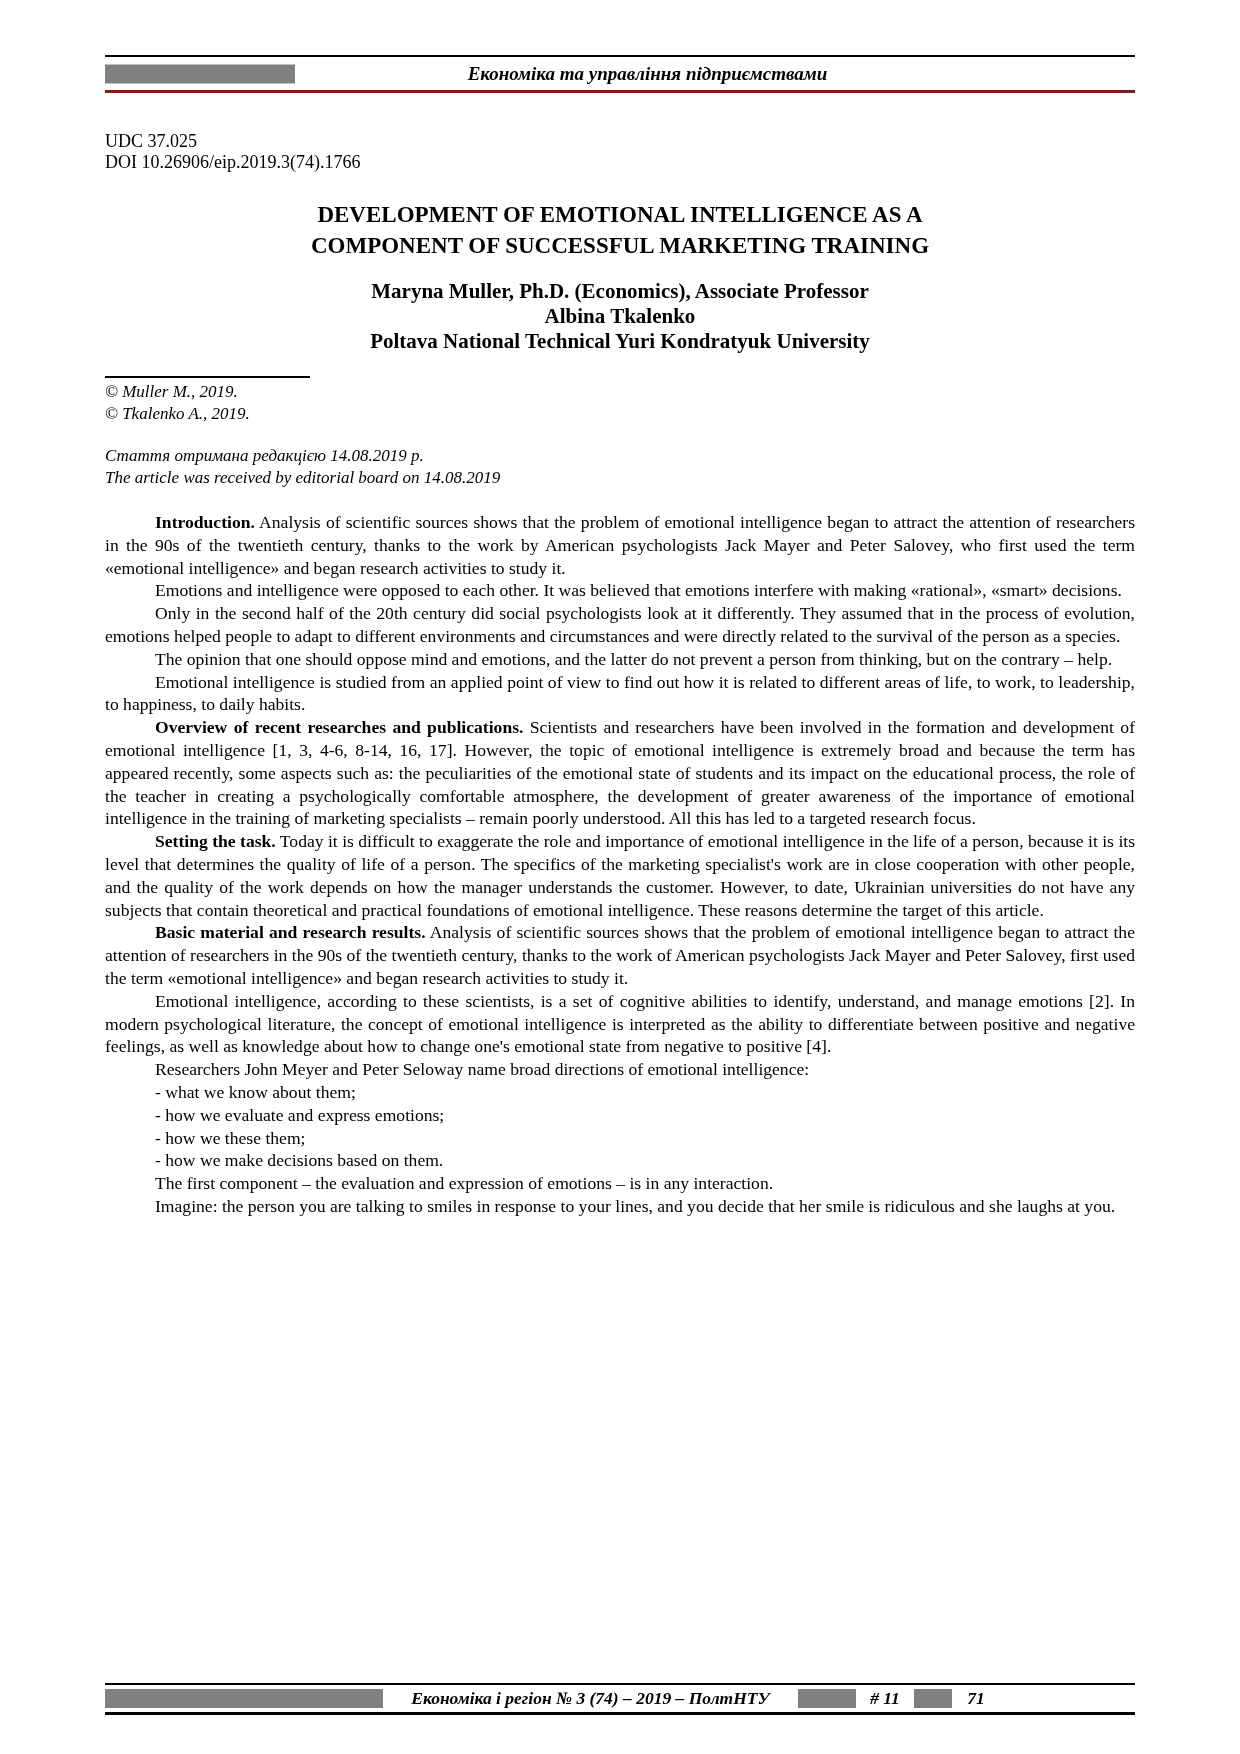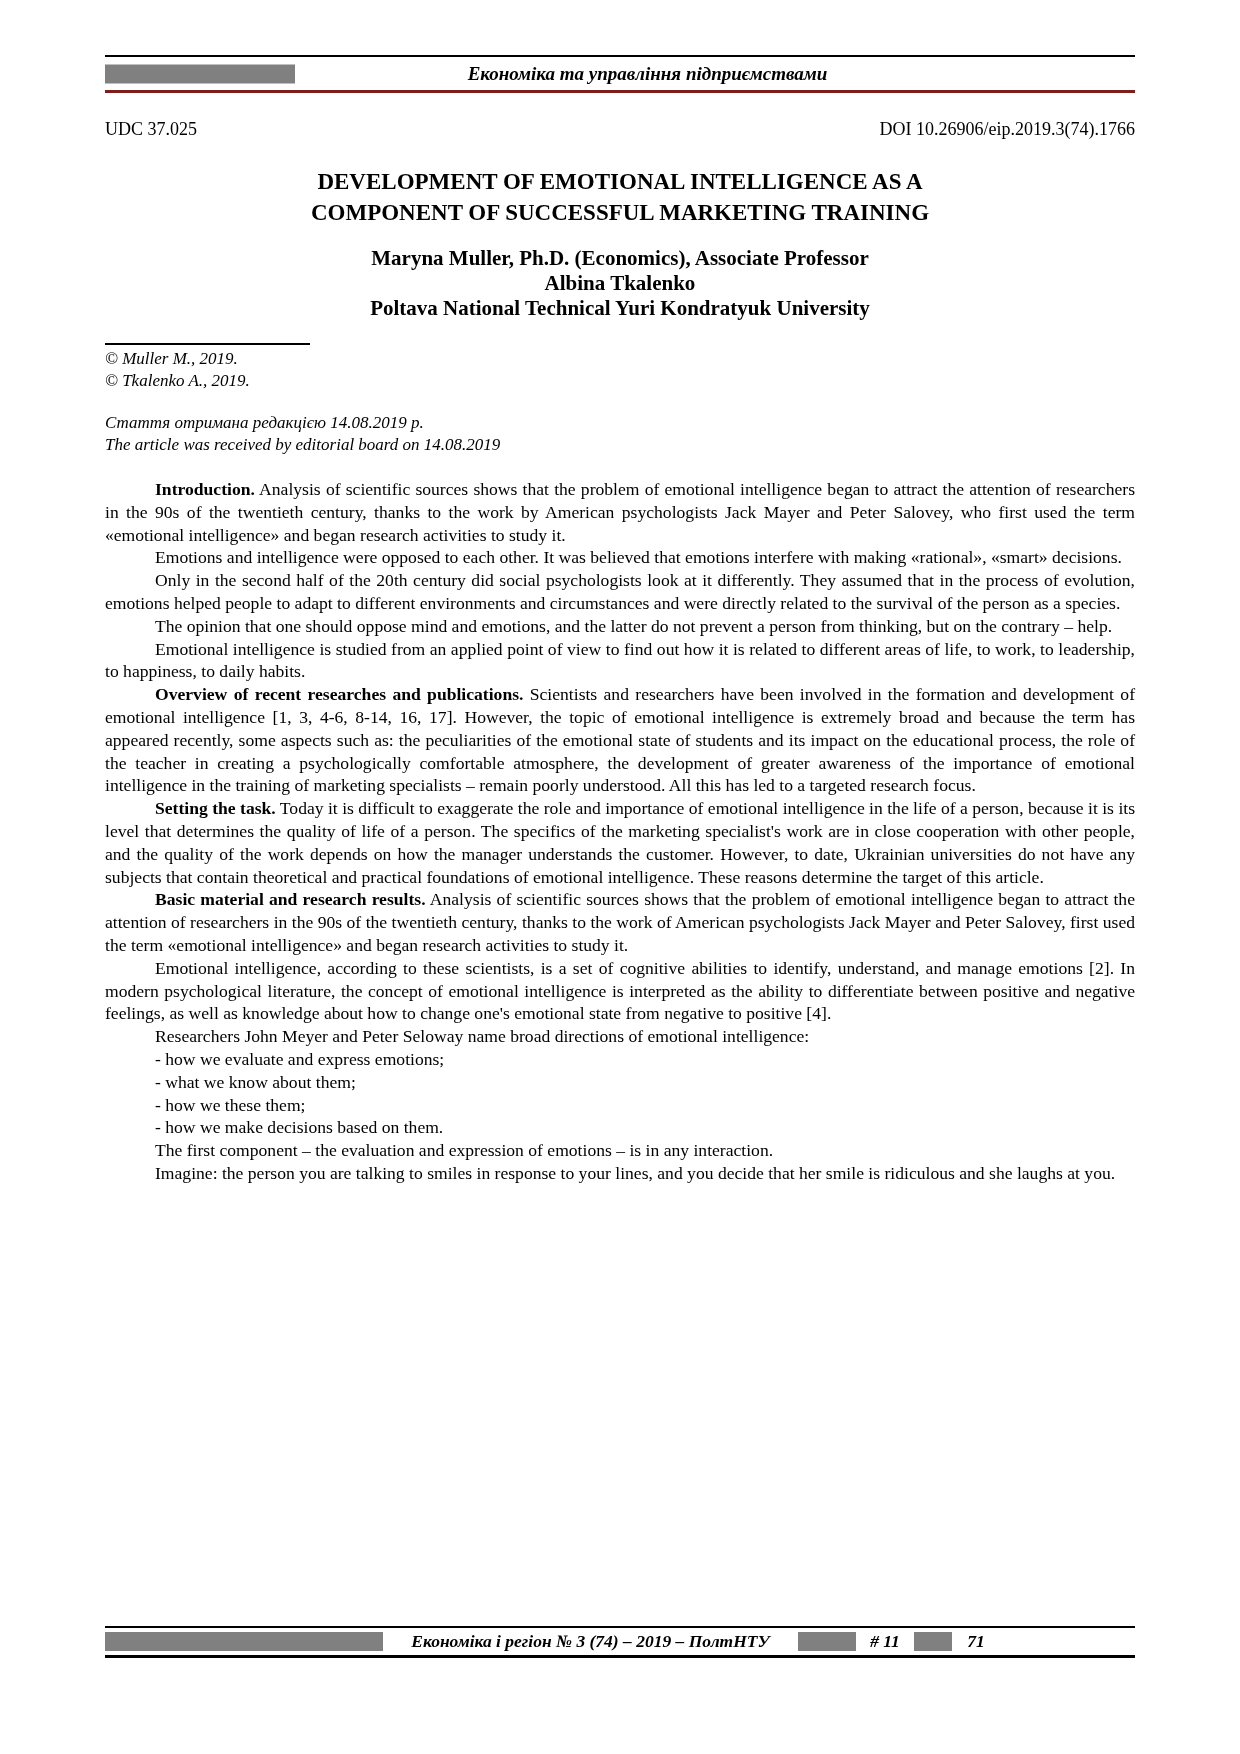--- a/index.html
+++ b/index.html
@@ -32,23 +32,24 @@
     background:#808080;
   }
   .header-title {
     font-weight:bold; font-style:italic;
     font-size:19px;
     margin-left:55px;
   }
 
   
   .meta-row {
-    margin-top:26px;
+    margin-top:38px;
     display:flex; justify-content:space-between;
     font-size:18px;
+    flex-direction:column;
   }
 
   
   .article-title {
     margin-top:26px;
     text-align:center;
     font-weight:bold;
     font-size:23px;
     line-height:31px;
   }
@@ -88,21 +89,21 @@
     line-height:22.8px;
     text-align:justify;
   }
   .body-text p { text-indent:50px; }
   .body-text p b { font-weight:bold; }
 
   
   .footer {
     position:absolute;
     left:105px; right:105px;
-    top:1626px;
+    top:1683px;
   }
   .footer-band {
     border-top:2px solid #000;
     border-bottom:3px solid #000;
     height:32px;
     display:flex; align-items:center;
   }
   .f-gray { background:#808080; height:19px; }
   .f-g1 { width:278px; }
   .f-g2 { width:58px; }
@@ -166,22 +167,22 @@
     <p><b>Introduction.</b><span> Analysis of scientific sources shows that the problem of emotional intelligence began to attract the attention of researchers in the 90s of the twentieth century, thanks to the work by American psychologists Jack Mayer and Peter Salovey, who first used the term «emotional intelligence» and began research activities to study it.</span></p>
     <p><b></b><span>Emotions and intelligence were opposed to each other. It was believed that emotions interfere with making «rational», «smart» decisions.</span></p>
     <p><b></b><span>Only in the second half of the 20th century did social psychologists look at it differently. They assumed that in the process of evolution, emotions helped people to adapt to different environments and circumstances and were directly related to the survival of the person as a species.</span></p>
     <p><b></b><span>The opinion that one should oppose mind and emotions, and the latter do not prevent a person from thinking, but on the contrary – help.</span></p>
     <p><b></b><span>Emotional intelligence is studied from an applied point of view to find out how it is related to different areas of life, to work, to leadership, to happiness, to daily habits.</span></p>
     <p><b>Overview of recent researches and publications.</b><span> Scientists and researchers have been involved in the formation and development of emotional intelligence [1, 3, 4-6, 8-14, 16, 17]. However, the topic of emotional intelligence is extremely broad and because the term has appeared recently, some aspects such as: the peculiarities of the emotional state of students and its impact on the educational process, the role of the teacher in creating a psychologically comfortable atmosphere, the development of greater awareness of the importance of emotional intelligence in the training of marketing specialists – remain poorly understood. All this has led to a targeted research focus.</span></p>
     <p><b>Setting the task.</b><span> Today it is difficult to exaggerate the role and importance of emotional intelligence in the life of a person, because it is its level that determines the quality of life of a person. The specifics of the marketing specialist's work are in close cooperation with other people, and the quality of the work depends on how the manager understands the customer. However, to date, Ukrainian universities do not have any subjects that contain theoretical and practical foundations of emotional intelligence. These reasons determine the target of this article.</span></p>
     <p><b>Basic material and research results.</b><span> Analysis of scientific sources shows that the problem of emotional intelligence began to attract the attention of researchers in the 90s of the twentieth century, thanks to the work of American psychologists Jack Mayer and Peter Salovey, first used the term «emotional intelligence» and began research activities to study it.</span></p>
     <p><b></b><span>Emotional intelligence, according to these scientists, is a set of cognitive abilities to identify, understand, and manage emotions [2]. In modern psychological literature, the concept of emotional intelligence is interpreted as the ability to differentiate between positive and negative feelings, as well as knowledge about how to change one's emotional state from negative to positive [4].</span></p>
     <p><b></b><span>Researchers John Meyer and Peter Seloway name broad directions of emotional intelligence:</span></p>
+    <p><b></b><span>- what we know about them;</span></p>
     <p><b></b><span>- how we evaluate and express emotions;</span></p>
-    <p><b></b><span>- what we know about them;</span></p>
     <p><b></b><span>- how we these them;</span></p>
     <p><b></b><span>- how we make decisions based on them.</span></p>
     <p><b></b><span>The first component – the evaluation and expression of emotions – is in any interaction.</span></p>
     <p><b></b><span>Imagine: the person you are talking to smiles in response to your lines, and you decide that her smile is ridiculous and she laughs at you.</span></p>
   </div>
 
   <div class="footer">
     <div class="footer-band">
       <div class="f-gray f-g1"></div>
       <div class="f-center">Економіка і регіон № 3 (74) – 2019 – ПолтНТУ</div>

